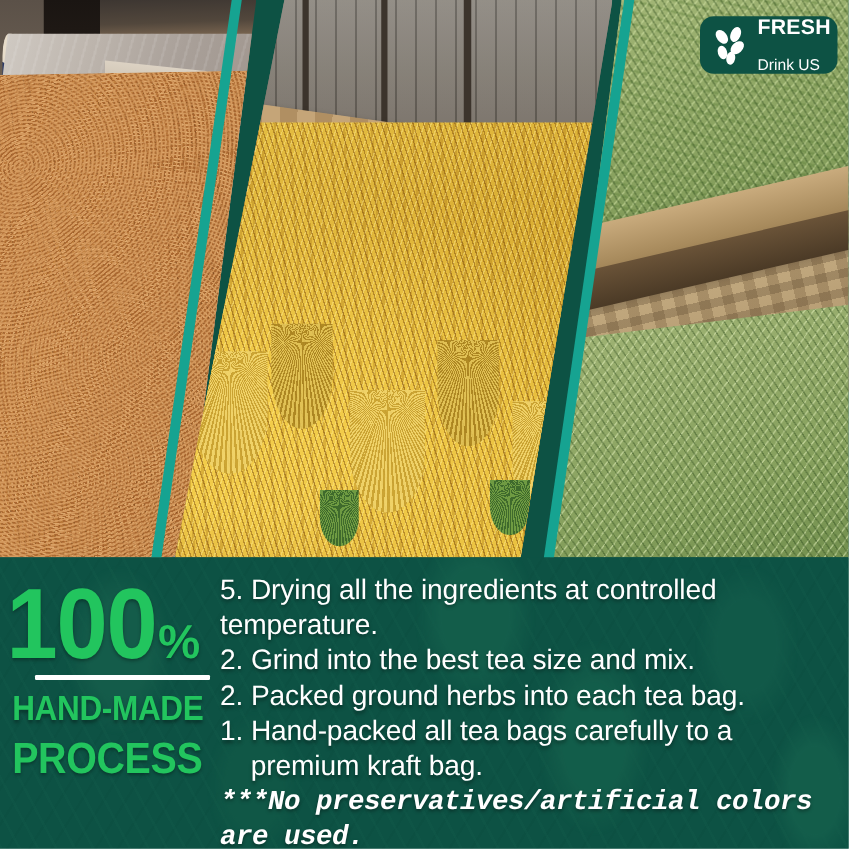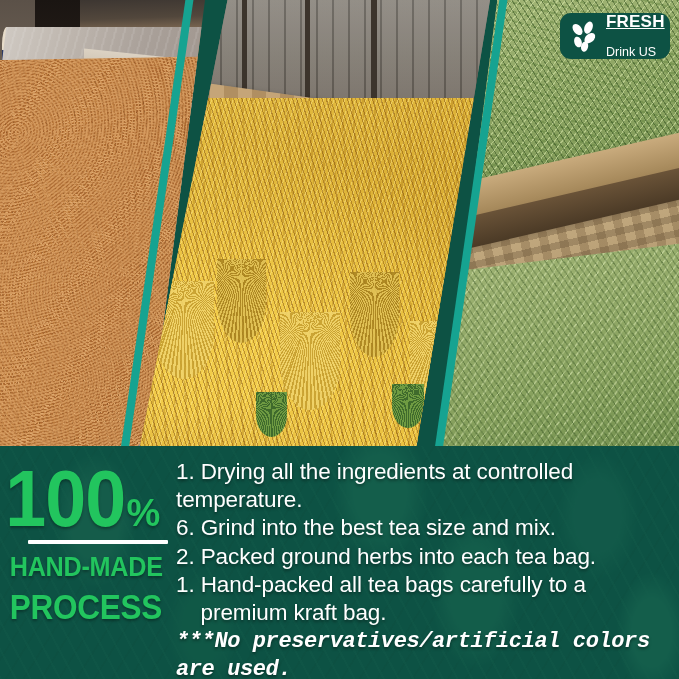--- a/index.html
+++ b/index.html
@@ -111,21 +111,21 @@
   
   .divider{position:absolute;top:-6%;height:116%;width:8px;
            transform-origin:50% 50%;}
 
   
   .logo{position:absolute;left:560px;top:13px;width:110px;height:46px;
         background:#0d5244;border-radius:11px;display:flex;align-items:center;
         padding:0 9px;box-sizing:border-box;gap:7px;}
   .logo-leaf{flex:0 0 auto;width:30px;height:31px;display:block;}
   .logo-text{display:flex;flex-direction:column;line-height:1;color:#fff;}
-  .logo-fresh{font-size:17px;font-weight:700;letter-spacing:.2px;text-decoration:underline;}
+  .logo-fresh{font-size:17px;font-weight:700;letter-spacing:.2px;}
   .logo-drink{font-size:12.5px;font-weight:400;margin-top:16px;}
 
   
   .panel{position:absolute;left:0;top:446px;width:679px;height:233px;
          background:#0d5244;overflow:hidden;}
   .panel-tex{position:absolute;inset:0;opacity:.24;
     background:
       radial-gradient(ellipse 60px 95px at 14% 32%, #2f7d5f 0 40%, rgba(0,0,0,0) 72%),
       radial-gradient(ellipse 52px 80px at 30% 78%, #1d6b50 0 42%, rgba(0,0,0,0) 74%),
       radial-gradient(ellipse 70px 100px at 56% 20%, #2b8463 0 38%, rgba(0,0,0,0) 70%),
@@ -237,23 +237,23 @@
     <div class="badge-block">
       <div class="pct">
         <span class="pct-num">100</span><span class="pct-sign">%</span>
       </div>
       <div class="rule"></div>
       <span class="bline1">HAND-MADE</span>
       <span class="bline2">PROCESS</span>
     </div>
 
     <div class="steps">
-      <div class="step">1. Drying all the ingredients at controlled
+      <div class="step">5. Drying all the ingredients at controlled
 temperature.</div>
-      <div class="step">6. Grind into the best tea size and mix.</div>
+      <div class="step">2. Grind into the best tea size and mix.</div>
       <div class="step">2. Packed ground herbs into each tea bag.</div>
       <div class="step">1. Hand-packed all tea bags carefully to a
     premium kraft bag.</div>
       <div class="note">***No preservatives/artificial colors are used.</div>
     </div>
   </div>
 
 </div>
 
 </body></html>

